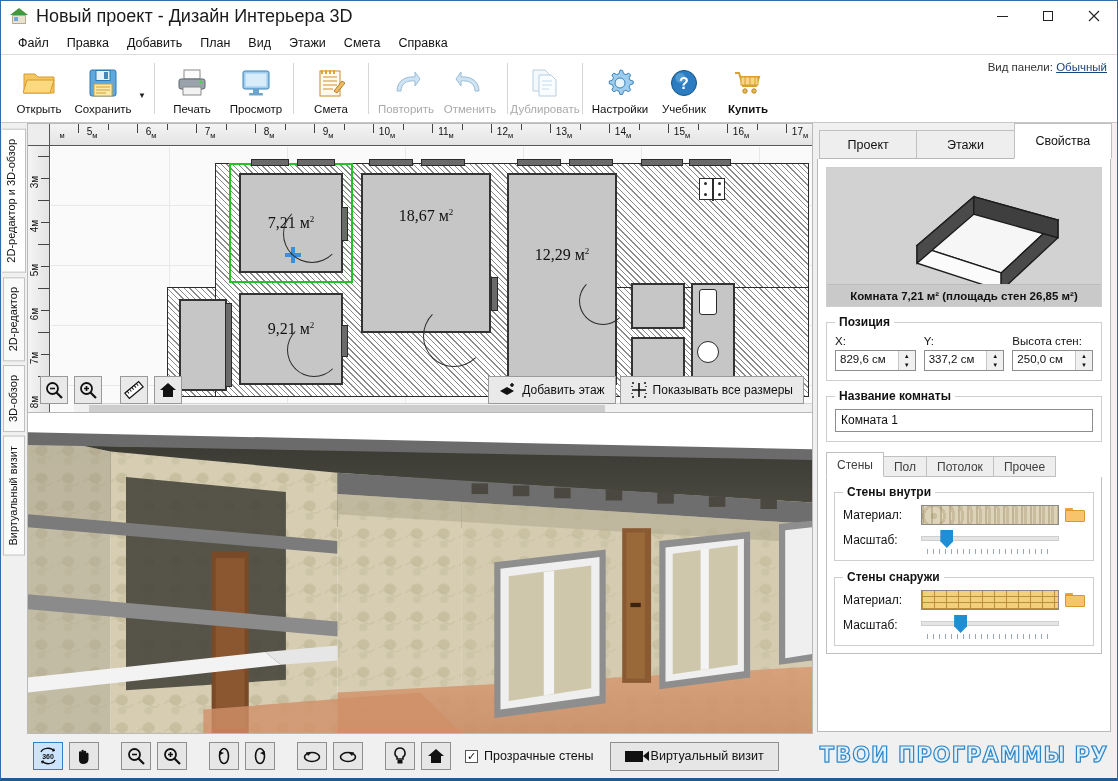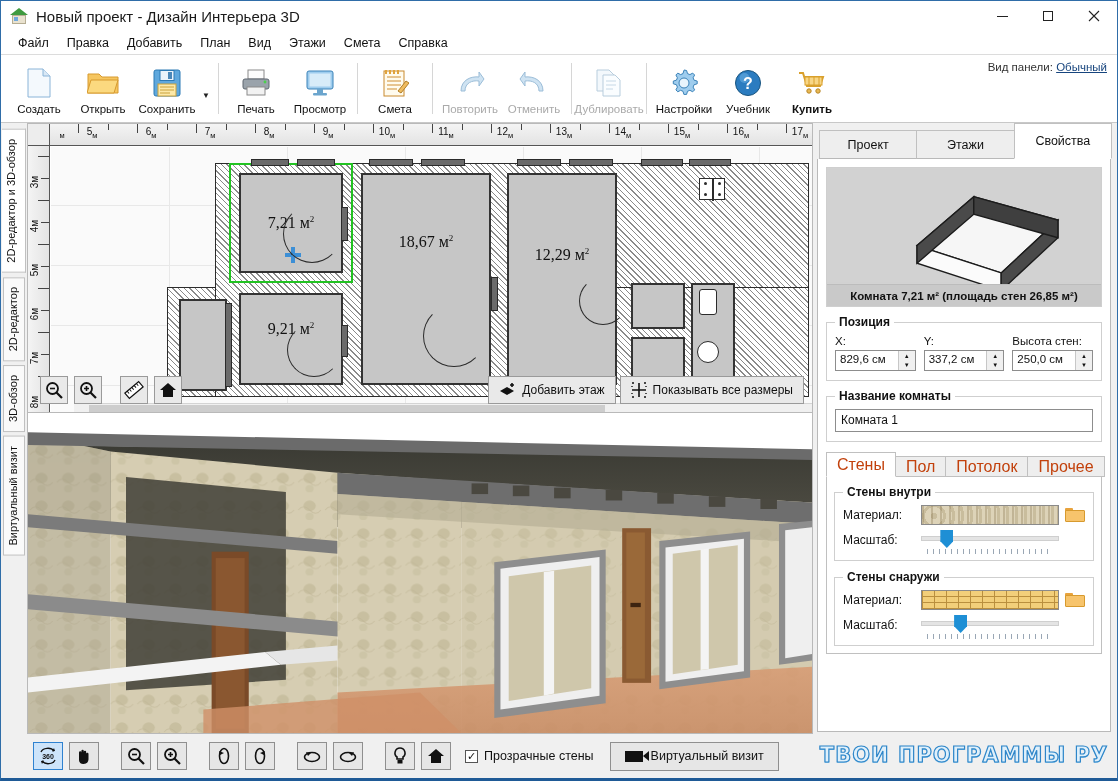--- a/index.html
+++ b/index.html
@@ -36,21 +36,21 @@
     border-bottom: 7px solid #3f9a3f;
   }
   .app-icon .body {
     position: absolute; left: 2px; top: 8px; width: 14px; height: 9px;
     background: #e9e2cf; border: 1px solid #b5ad93;
   }
   .app-icon .win {
     position: absolute; left: 4px; top: 10px; width: 4px; height: 4px;
     background: #6fa8dc;
   }
-  .title-text { font-size: 15px; color: #1a1a1a; }
+  .title-text { font-size: 18px; color: #1a1a1a; }
   .winbtns { position: absolute; right: 0; top: 0; height: 30px; display: flex; }
   .winbtn {
     width: 46px; height: 30px; display: flex; align-items: center; justify-content: center;
     font-size: 13px; color: #222; background: transparent;
   }
   .gl-min { display:block; width:11px; height:1px; background:#222; }
   .gl-max { display:block; width:10px; height:10px; border:1px solid #222; }
 
   
   .menubar {
@@ -275,21 +275,21 @@
   .spin .arrows div {
     flex: 1 1 0; display: flex; align-items: center; justify-content: center; font-size: 6px; color: #111;
   }
   .name-input {
     height: 23px; border: 1px solid #8d8d8d; background: #fff;
     font-size: 12px; color: #111; padding: 3px 0 0 5px;
   }
   .subtabs { display: flex; align-items: flex-end; height: 25px; margin-top: 2px; }
   .subtab {
     height: 21px; padding: 0 10px; display: flex; align-items: center;
-    font-size: 16px; color: #c2410c; background: #eeeeee; border: 1px solid #c0c0c0;
+    font-size: 12px; color: #404040; background: #eeeeee; border: 1px solid #c0c0c0;
     margin-right: -1px;
   }
   .subtab.active { height: 25px; background: #ffffff; border-bottom-color: #ffffff; z-index: 2; }
   .subpanel {
     border: 1px solid #c0c0c0; border-top: none; padding: 8px 7px 7px;
     display: flex; flex-direction: column; gap: 9px;
     flex: 1 1 auto; min-height:0;
   }
   .mat-row { display: flex; align-items: center; gap: 6px; }
   .mat-row .lab { font-size: 12px; color: #111; width: 72px; }
@@ -369,29 +369,20 @@
     <div class="menu-item">Добавить</div>
     <div class="menu-item">План</div>
     <div class="menu-item">Вид</div>
     <div class="menu-item">Этажи</div>
     <div class="menu-item">Смета</div>
     <div class="menu-item">Справка</div>
   </div>
 
   <div class="toolbar">
 
-    <div class="tb-btn">
-      <div class="ico">
-        <svg width="26" height="30" viewBox="0 0 26 30">
-          <path d="M2 1 h15 l7 7 v21 h-22 z" fill="#f4f9fd" stroke="#8ab4d8" stroke-width="1"></path>
-          <path d="M17 1 v7 h7" fill="#d9e8f5" stroke="#8ab4d8" stroke-width="1"></path>
-        </svg>
-      </div>
-      <span>Создать</span>
-    </div>
 
     <div class="tb-btn">
       <div class="ico">
         <svg width="32" height="26" viewBox="0 0 32 26">
           <path d="M1 4 h11 l3 3 h16 v16 h-30 z" fill="#f6c660" stroke="#d79a2e"></path>
           <path d="M4 10 h27 l-4 13 h-27 z" fill="#fbd97f" stroke="#d79a2e"></path>
         </svg>
       </div>
       <span>Открыть</span>
     </div>
@@ -641,21 +632,21 @@
 
           <div class="room" style="left:188px; top:26px; width:104px; height:100px;">
             <div class="room-label">
               <span>7,21</span>&nbsp;<span>м</span><sup>2</sup>
             </div>
           </div>
           <div class="sel-outline" style="left:178px; top:16px; width:124px; height:120px;"></div>
           <div class="move-handle" style="left:234px; top:100px;"></div>
           <div class="door-arc" style="left:232px; top:58px; width:58px; height:58px; transform:rotate(0deg);"></div>
 
-          <div class="room" style="left:310px; top:26px; width:130px; height:212px;">
+          <div class="room" style="left:310px; top:26px; width:130px; height:160px;">
             <div class="room-label" style="margin-bottom:74px">
               <span>18,67</span>&nbsp;<span>м</span><sup>2</sup>
             </div>
           </div>
           <div class="door-arc" style="left:372px; top:158px; width:62px; height:62px;"></div>
 
           <div class="room" style="left:188px; top:146px; width:104px; height:92px;">
             <div class="room-label" style="margin-bottom:20px">
               <span>9,21</span>&nbsp;<span>м</span><sup>2</sup>
             </div>

